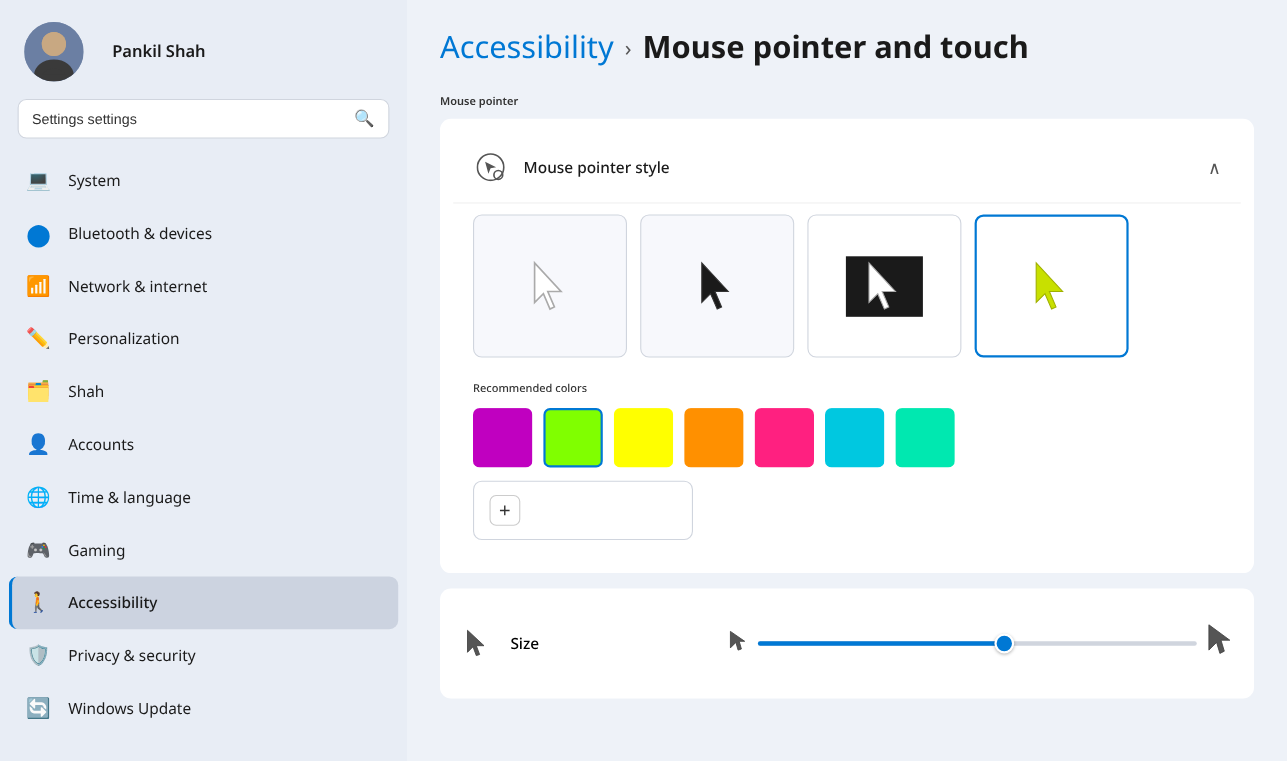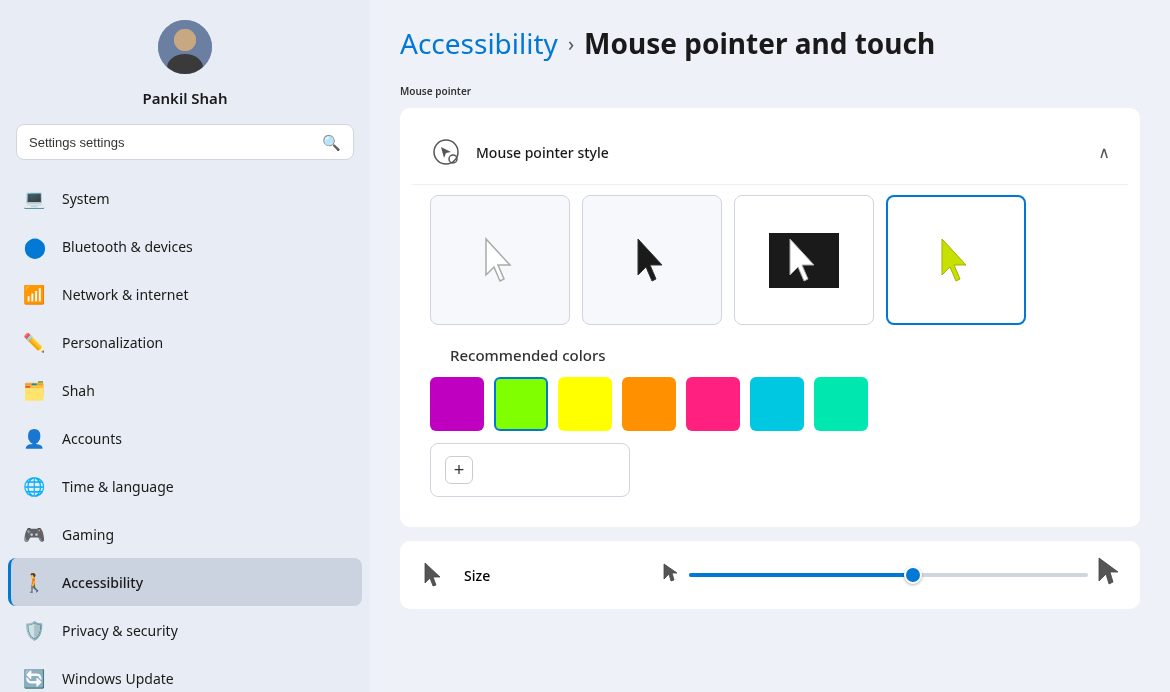--- a/index.html
+++ b/index.html
@@ -20,23 +20,22 @@
       background: #e8edf5;
       display: flex;
       flex-direction: column;
       padding: 0;
       overflow: hidden;
     }
 
     .user-profile {
       display: flex;
       align-items: center;
-      gap: 14px;
+      gap: 26px;
       padding: 20px 22px 16px 22px;
-      flex-direction: column;
     }
 
     .avatar {
       width: 54px;
       height: 54px;
       border-radius: 50%;
       background: #8a9bb5;
       overflow: hidden;
       flex-shrink: 0;
       display: flex;
@@ -222,25 +221,24 @@
     }
 
     .cursor-option.selected {
       border: 2.5px solid #0078d4;
       background: white;
     }
 
     
     .colors-section {}
     .colors-label {
-      font-size: 15px;
+      font-size: 10px;
       font-weight: 500;
       color: #333;
       margin-bottom: 12px;
-      margin-left: 20px;
     }
 
     .color-swatches {
       display: flex;
       gap: 10px;
       flex-wrap: wrap;
       margin-bottom: 12px;
     }
 
     .color-swatch {
@@ -279,21 +277,21 @@
       border-radius: 6px;
       display: flex;
       align-items: center;
       justify-content: center;
     }
 
     
     .size-card {
       background: white;
       border-radius: 10px;
-      padding: 16px 18px;
+      padding: 32px 18px;
       display: flex;
       align-items: center;
       gap: 16px;
     }
 
     .size-left {
       display: flex;
       align-items: center;
       gap: 14px;
       flex: 1;

